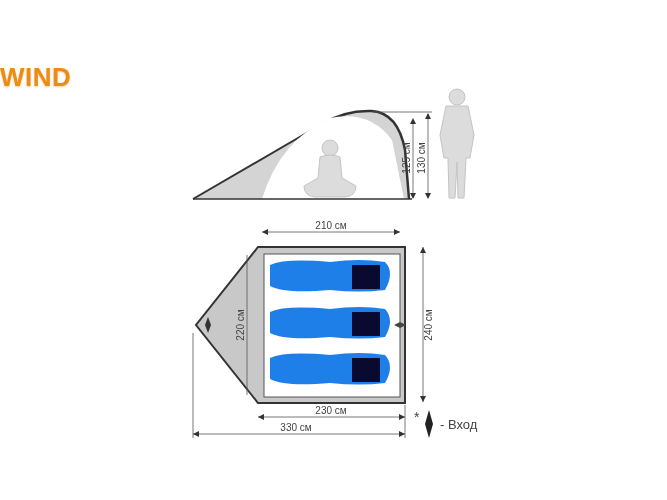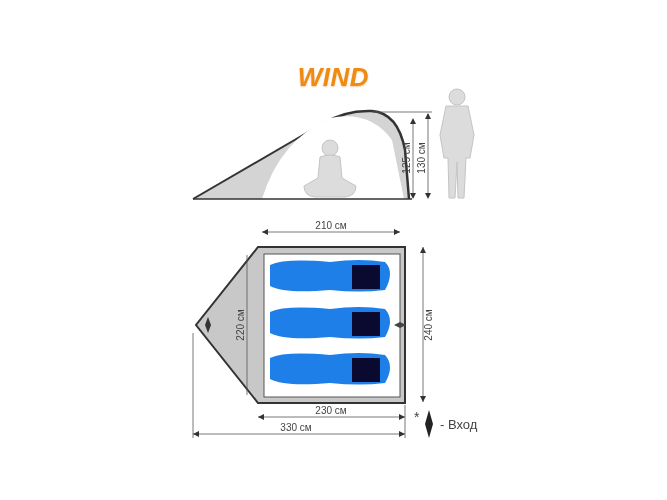--- a/index.html
+++ b/index.html
@@ -1,17 +1,17 @@
 <!DOCTYPE html>
 <html><head>
   <meta charset="utf-8">
   <style>
     html, body { margin: 0; padding: 0; background: #ffffff; }
     body { width: 667px; height: 500px; position: relative; overflow: hidden; font-family: "Liberation Sans", sans-serif; }
-    .title { position: absolute; left: 0; top: 62px; width: 667px; text-align: center; font-weight: bold; font-size: 26px; color: #ef8a12; letter-spacing: 0.5px; text-shadow: 0 1px 2px rgba(200,110,0,0.35); font-family: "Liberation Sans", sans-serif; font-style: italic; }
+    .title { position: absolute; left: 0; top: 62px; width: 667px; text-align: left; font-weight: bold; font-size: 26px; color: #ef8a12; letter-spacing: 0.5px; text-shadow: 0 1px 2px rgba(200,110,0,0.35); font-family: "Liberation Sans", sans-serif; }
     svg text { font-family: "Liberation Sans", sans-serif; fill: #444; }
   </style>
 </head>
 <body>
 
 <div class="title">WIND</div>
 
 <svg width="667" height="500" style="position:absolute;left:0;top:0;">
 
   <g>

